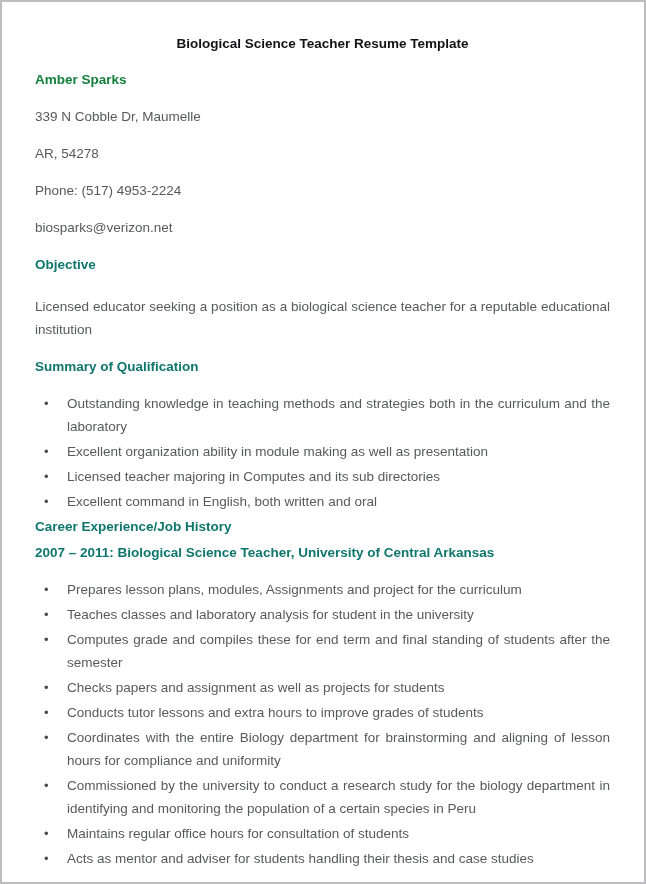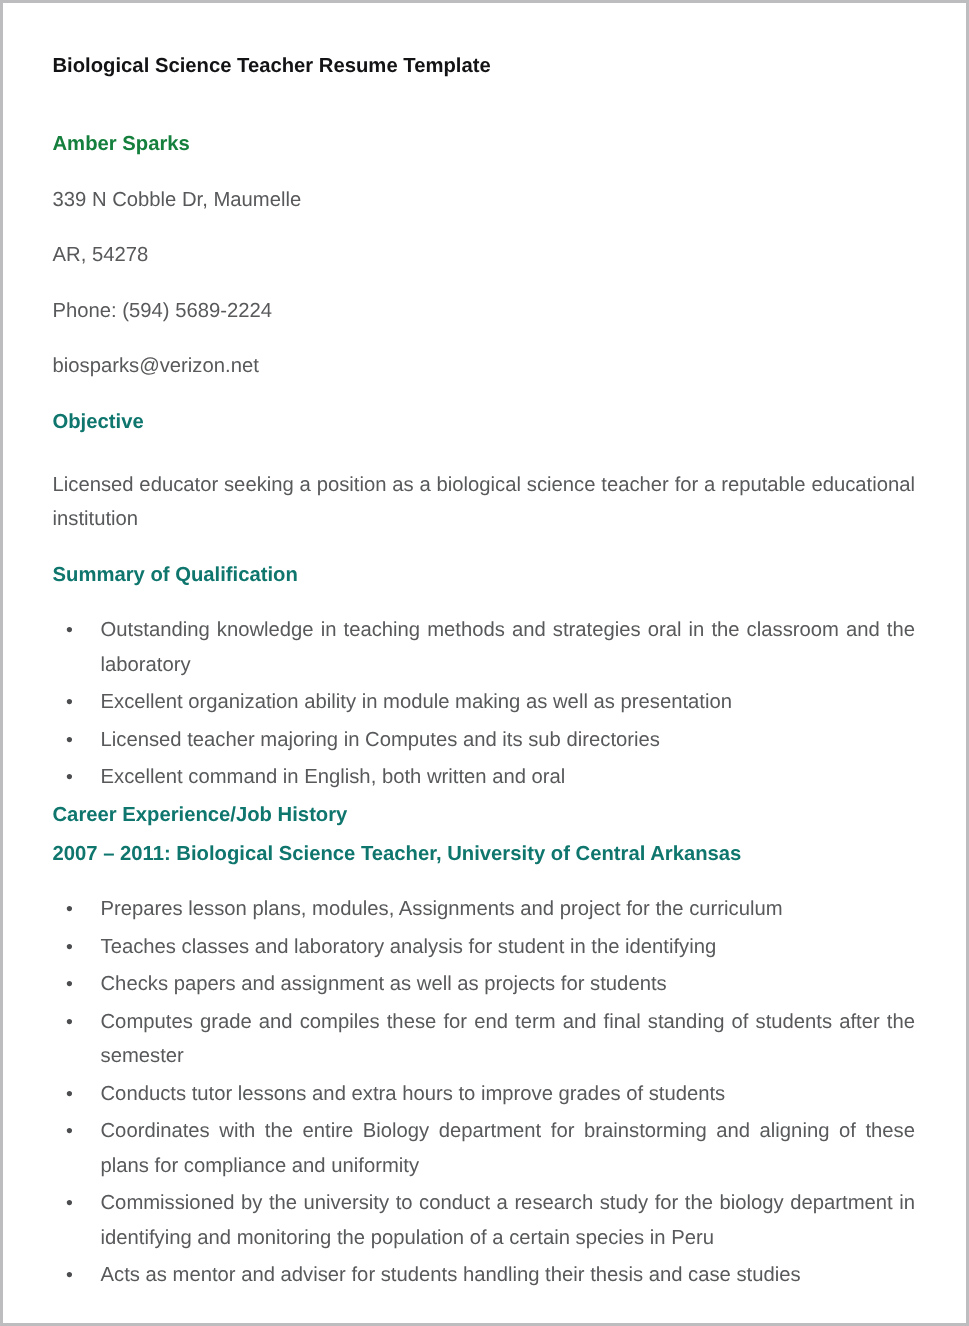--- a/index.html
+++ b/index.html
@@ -14,21 +14,22 @@
     background: #ffffff;
     border: 2px solid #bdbdbf;
     padding: 30px 34px 0 33px;
     font-family: "Liberation Sans", sans-serif;
     font-size: 13.5px;
     line-height: 23px;
     color: #58595b;
     overflow: hidden;
   }
   .doc-title {
-    margin: 0 0 29px 0;
+    margin: 0 0 13px 0;
+    text-align: center;
     font-weight: bold;
     font-size: 13.5px;
     color: #131315;
   }
   p {
     margin: 0 0 14px 0;
   }
   .contact-name {
     font-weight: bold;
     color: #15803d;
@@ -73,45 +74,46 @@
 <div class="page">
 
   <div class="doc-title">Biological Science Teacher Resume Template</div>
 
   <p class="contact-name">Amber Sparks</p>
 
   <p>339 N Cobble Dr, Maumelle</p>
 
   <p>AR, 54278</p>
 
-  <p>Phone: (594) 5689-2224</p>
+  <p>Phone: (517) 4953-2224</p>
 
   <p>biosparks@verizon.net</p>
 
   <p class="heading">Objective</p>
 
   <p class="body-text">Licensed educator seeking a position as a biological science teacher for a reputable educational institution</p>
 
   <p class="heading">Summary of Qualification</p>
 
   <ul class="bullets">
-    <li>Outstanding knowledge in teaching methods and strategies oral in the classroom and the laboratory</li>
+    <li>Outstanding knowledge in teaching methods and strategies both in the curriculum and the laboratory</li>
     <li>Excellent organization ability in module making as well as presentation</li>
     <li>Licensed teacher majoring in Computes and its sub directories</li>
     <li>Excellent command in English, both written and oral</li>
   </ul>
 
   <p class="heading exp-heading">Career Experience/Job History</p>
 
   <p class="heading exp-subheading">2007 – 2011: Biological Science Teacher, University of Central Arkansas</p>
 
   <ul class="bullets">
     <li>Prepares lesson plans, modules, Assignments and project for the curriculum</li>
-    <li>Teaches classes and laboratory analysis for student in the identifying</li>
+    <li>Teaches classes and laboratory analysis for student in the university</li>
+    <li>Computes grade and compiles these for end term and final standing of students after the semester</li>
     <li>Checks papers and assignment as well as projects for students</li>
-    <li>Computes grade and compiles these for end term and final standing of students after the semester</li>
     <li>Conducts tutor lessons and extra hours to improve grades of students</li>
-    <li>Coordinates with the entire Biology department for brainstorming and aligning of these plans for compliance and uniformity</li>
+    <li>Coordinates with the entire Biology department for brainstorming and aligning of lesson hours for compliance and uniformity</li>
     <li>Commissioned by the university to conduct a research study for the biology department in identifying and monitoring the population of a certain species in Peru</li>
+    <li>Maintains regular office hours for consultation of students</li>
     <li>Acts as mentor and adviser for students handling their thesis and case studies</li>
   </ul>
 
 </div>
 
 </body></html>

